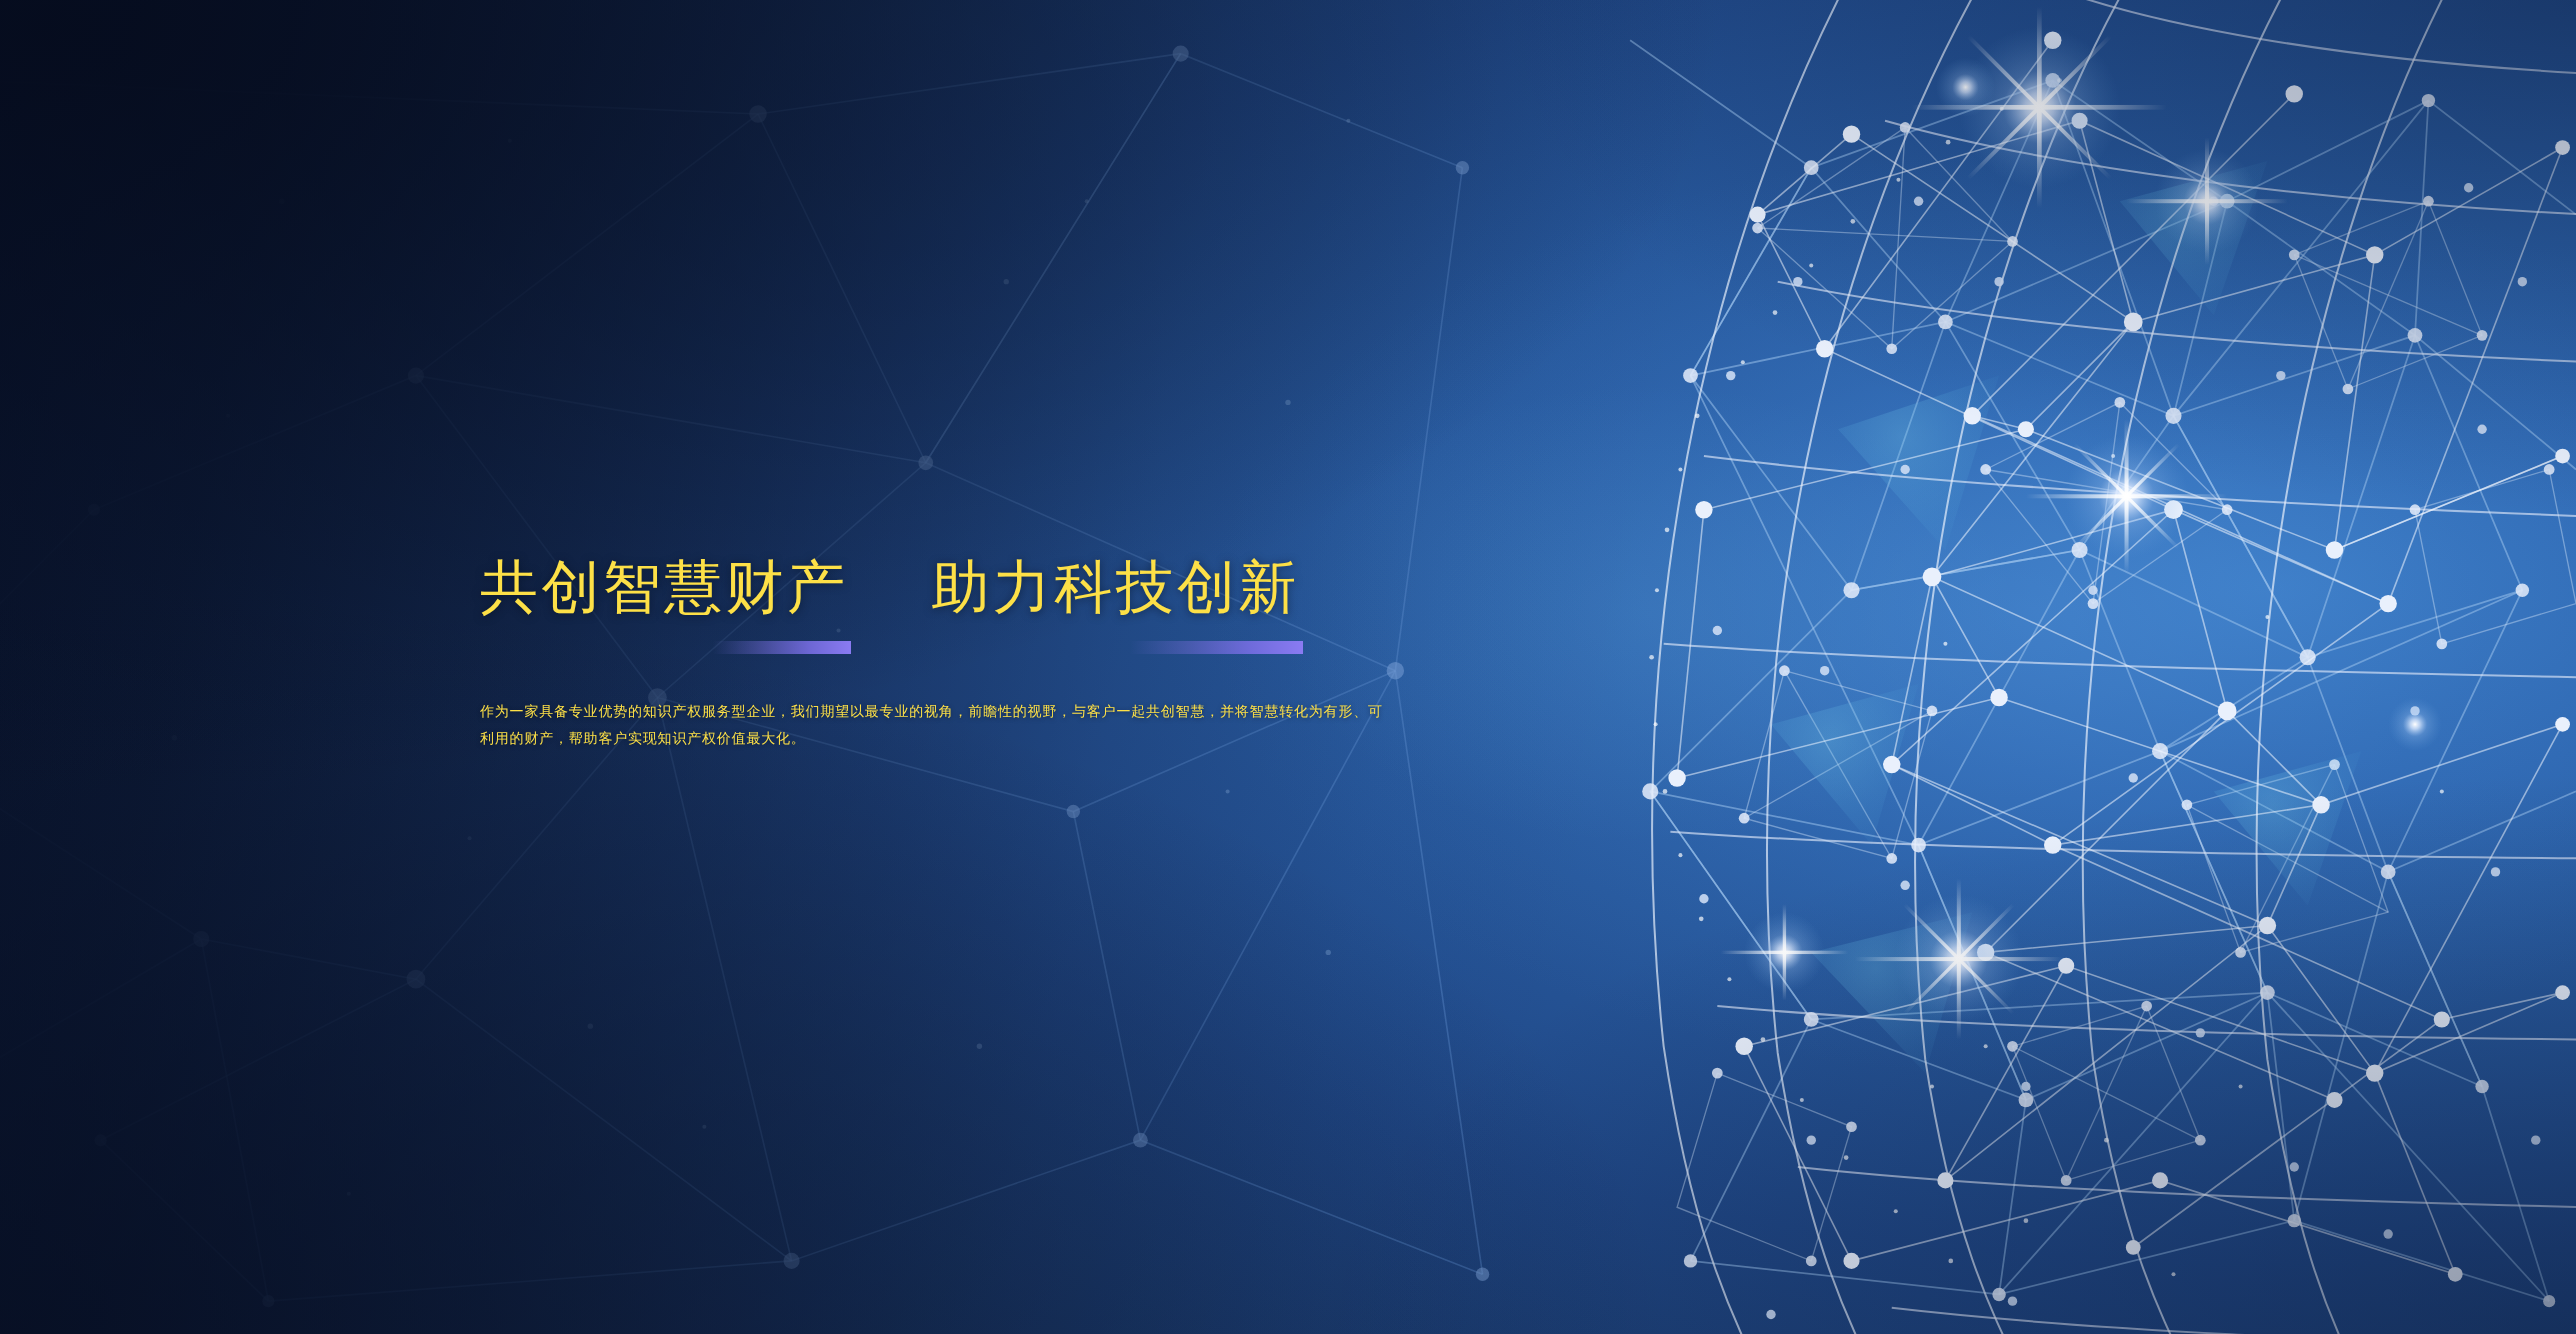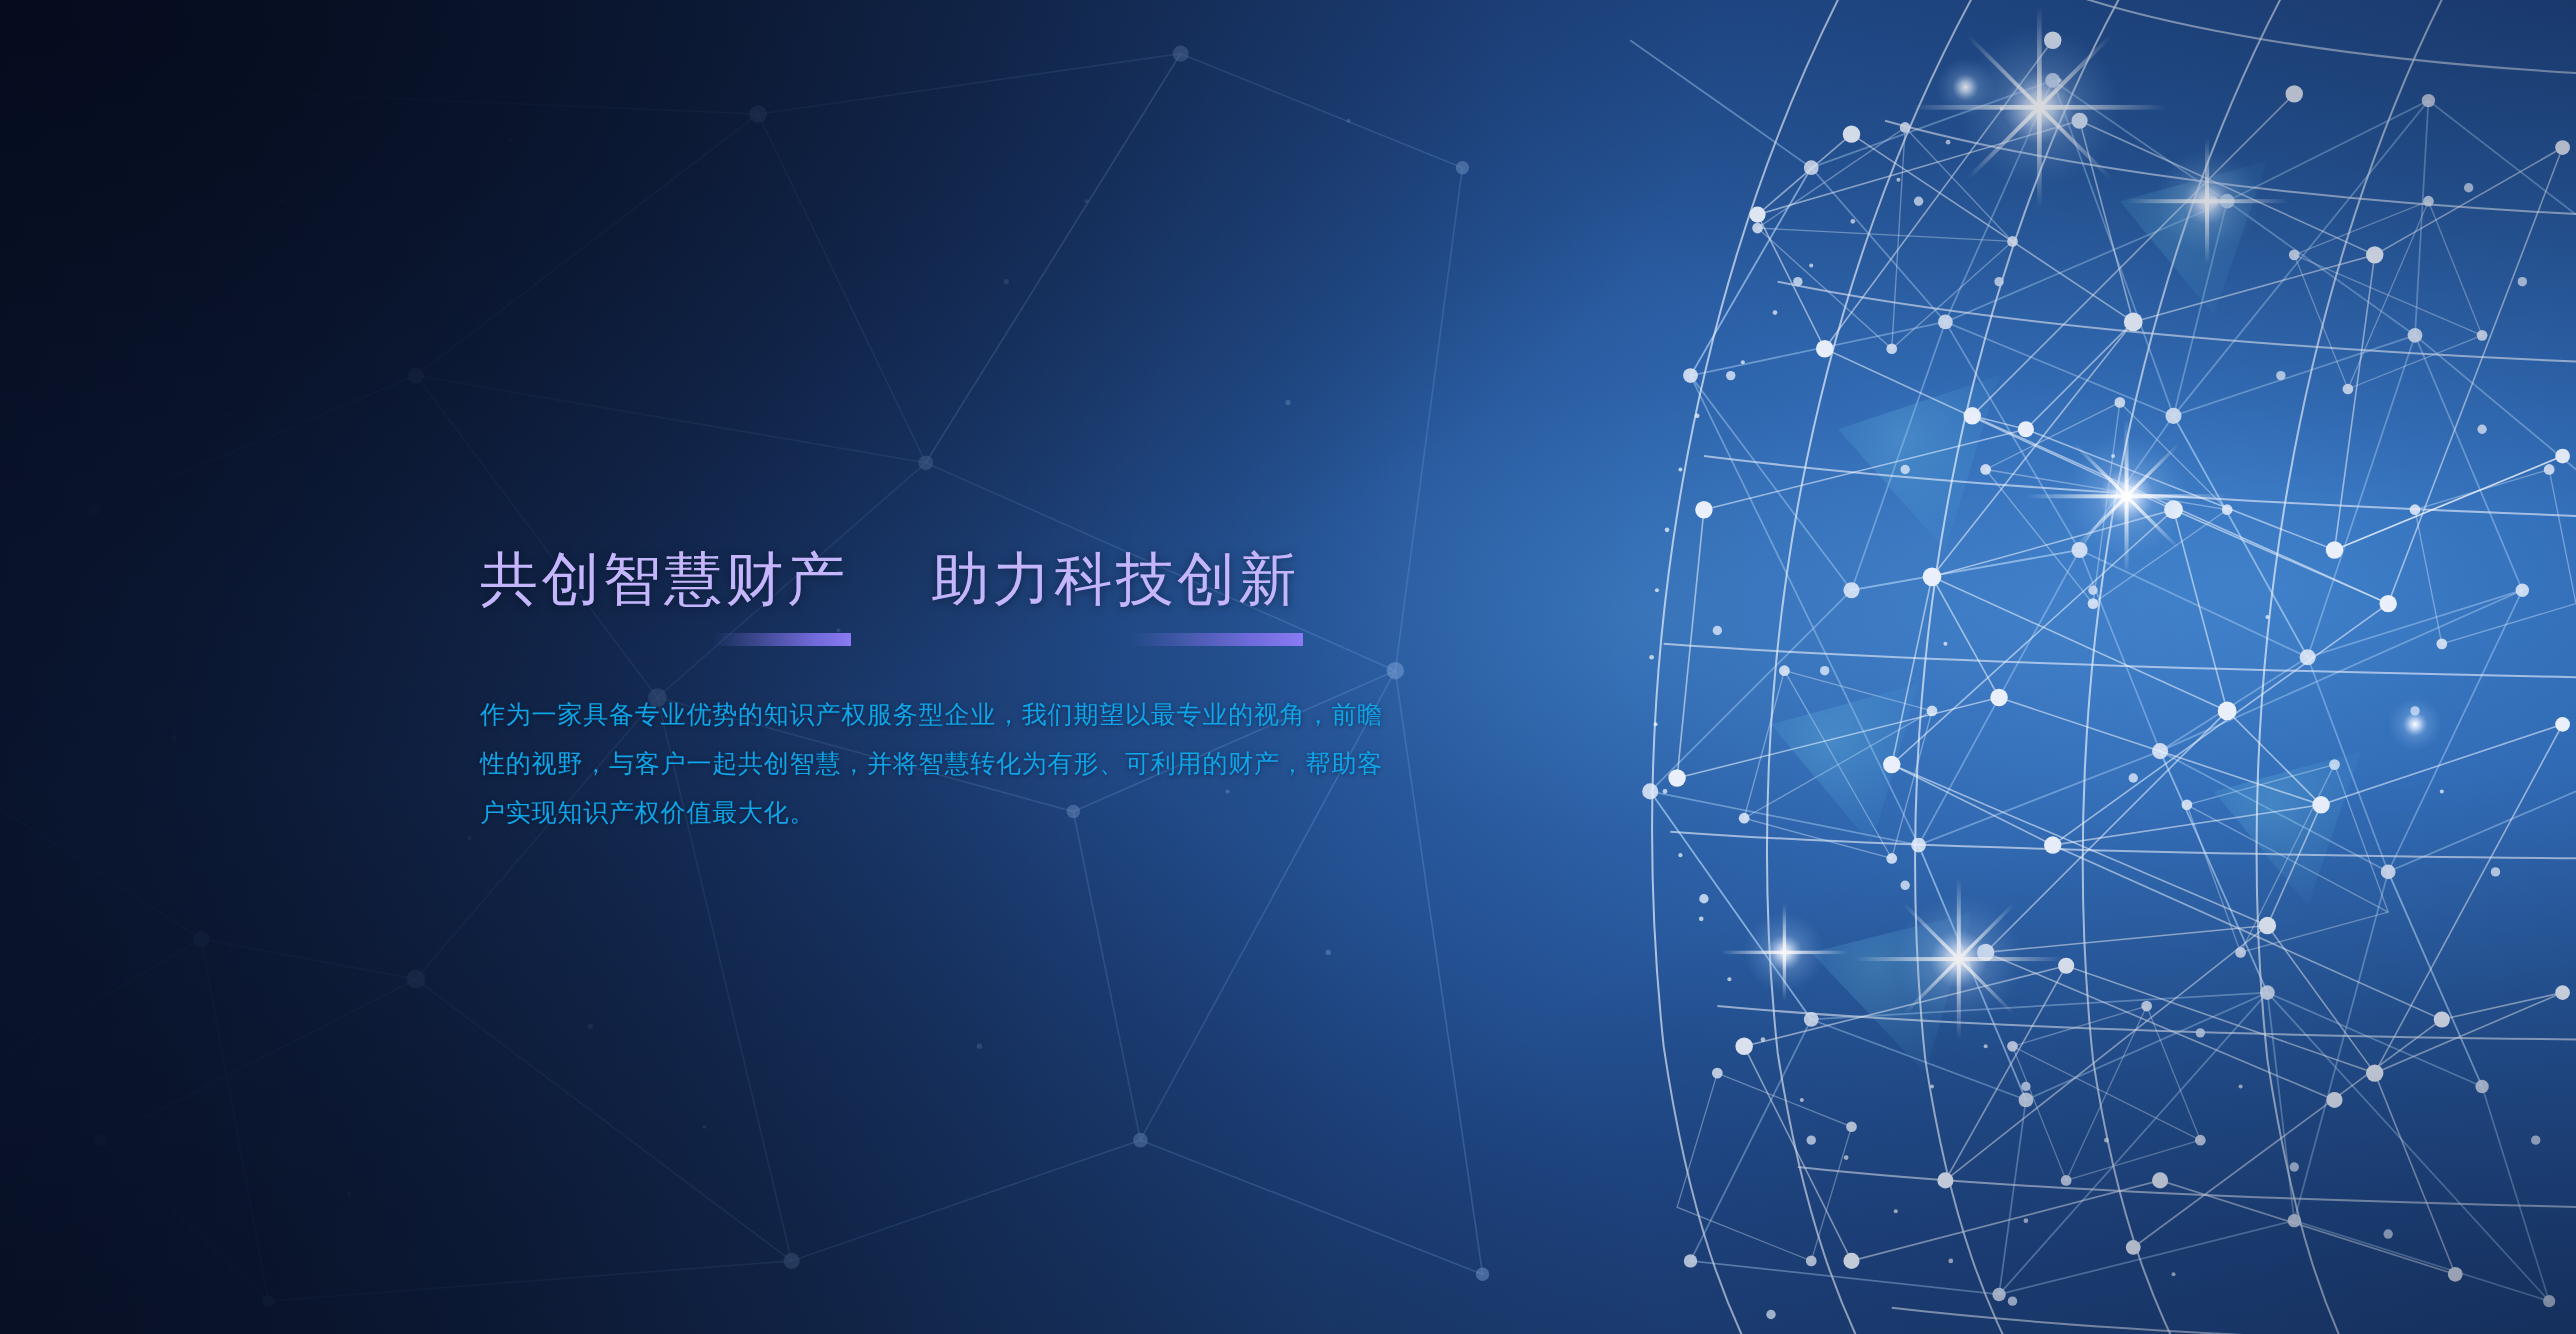--- a/index.html
+++ b/index.html
@@ -36,41 +36,42 @@
   svg.net{position:absolute;inset:0;width:2576px;height:1334px;display:block;}
   
   #content{
     position:absolute;
     left:480px;top:550px;
     width:939px;
   }
   #headline{
     position:relative;
     white-space:nowrap;
-    color:#c4b5fd;
+    color:#fde047;
     font-size:58px;
     line-height:1.0;
     letter-spacing:3.4px;
     font-weight:500;
     text-shadow:0 1.3px 8px rgba(4,12,30,0.55);
+    margin-top:8px;
   }
   #headline .phrase{position:relative;display:inline-block;}
   #headline .gap{display:inline-block;width:44px;}
   .ubar{
     position:absolute;
     height:12.7px;
     bottom:-38px;
     background:linear-gradient(90deg, rgba(123,110,220,0) 0%, rgba(118,108,218,0.45) 35%, rgba(124,112,232,0.85) 70%, #8a7bf2 100%);
   }
   #ubar-1{right:-2.7px;width:138px;}
   #ubar-2{right:-2.7px;width:173px;}
   #body-text{
     margin-top:82px;
-    color:#0ea5e9;
-    font-size:25px;
+    color:#fde047;
+    font-size:14px;
     line-height:1.95;
     letter-spacing:0.8px;
     width:906px;
     text-shadow:0 0.7px 4px rgba(4,12,30,0.5);
   }
 </style>
 </head>
 <body>
 
 <div id="banner">

